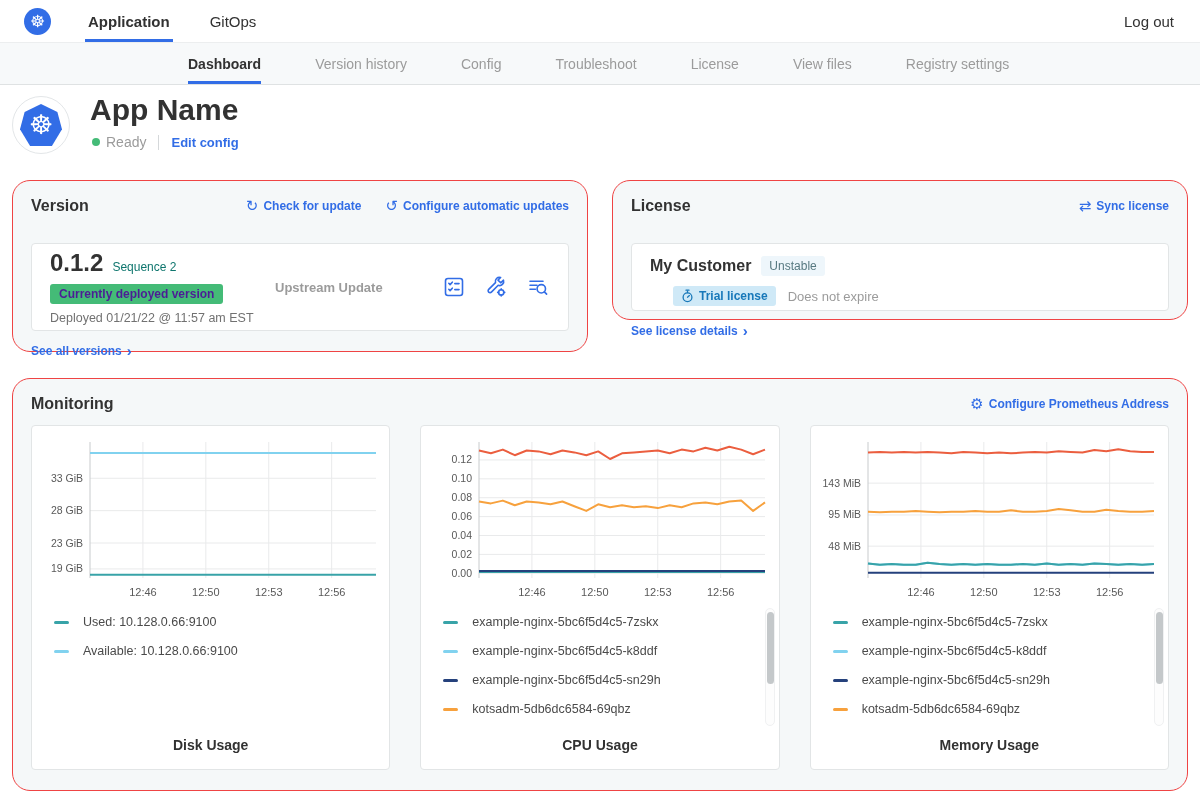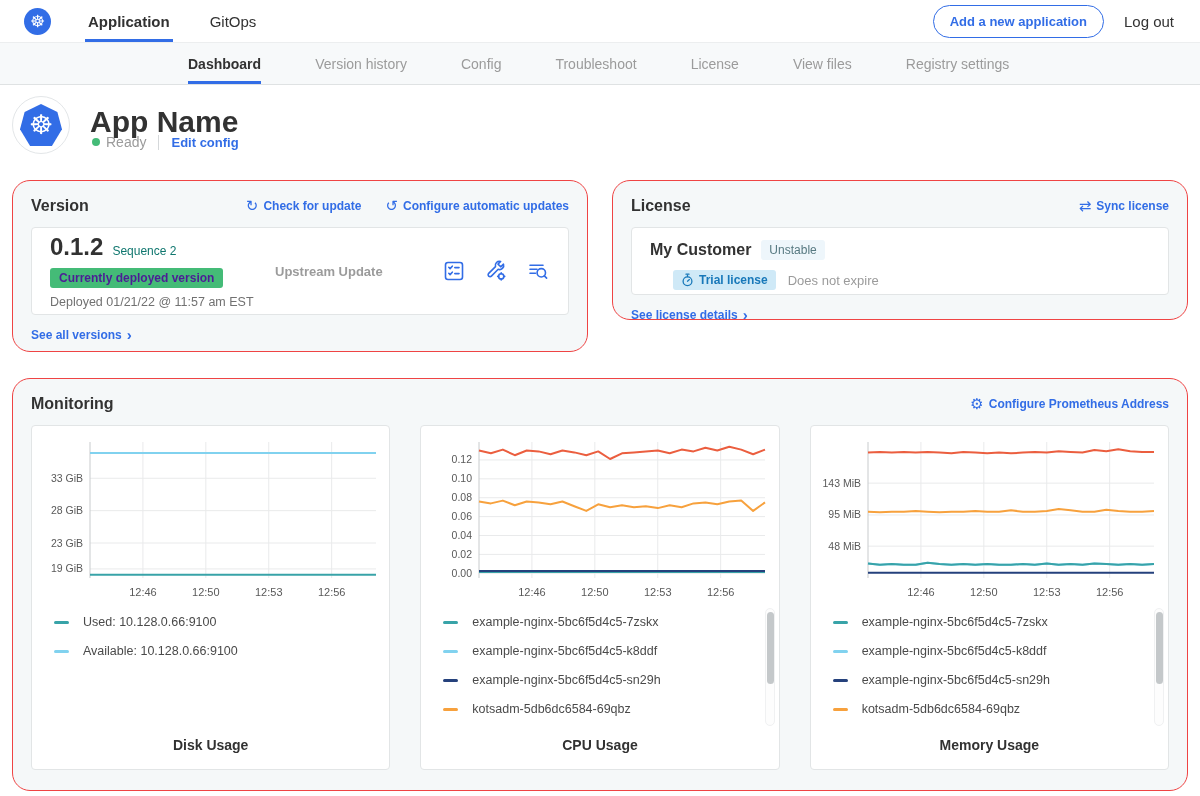--- a/index.html
+++ b/index.html
@@ -29,39 +29,39 @@
                  border-top:3px solid transparent; border-bottom:3px solid transparent; cursor:pointer; white-space:nowrap; }
   .subnav .tab.active { color:#323232; font-weight:bold; border-bottom-color:#326de6; }
 
   
   .app-header { position:absolute; left:0; top:85px; width:1200px; height:95px; background:#fff; }
   .app-icon { position:absolute; left:12px; top:11px; width:58px; height:58px; border-radius:50%;
               background:#fff; border:1px solid #e3e6e8; display:flex; align-items:center; justify-content:center; }
   .heptagon { width:42px; height:42px; background:#326de6; display:flex; align-items:center; justify-content:center;
               clip-path: polygon(50% 0%, 89% 19%, 100% 60%, 76% 100%, 24% 100%, 0% 60%, 11% 19%); }
   .heptagon span { color:#fff; font-size:27px; line-height:1; }
-  .app-name { position:absolute; left:90px; top:20px; font-size:30px; font-weight:bold; color:#323232; }
+  .app-name { position:absolute; left:90px; top:8px; font-size:30px; font-weight:bold; color:#323232; }
   .app-status { position:absolute; left:92px; top:49px; display:flex; align-items:center; font-size:14px; }
   .dot { width:8px; height:8px; border-radius:50%; background:#44bb77; margin-right:6px; }
   .status-text { color:#9b9b9b; }
   .vdiv { width:1px; height:15px; background:#d5d8da; margin:0 12px; }
   .link { color:#326de6; font-weight:bold; cursor:pointer; text-decoration:none; }
   .edit-config { font-size:13px; }
 
   
   .card { position:absolute; background:#f5f8f9; border:1px solid #ef4444; border-radius:18px; padding:16px 18px; }
   .card-version { left:12px; top:180px; width:576px; height:172px; }
   .card-license { left:612px; top:180px; width:576px; height:140px; }
   .card-monitoring { left:12px; top:378px; width:1176px; height:413px; }
   .card-head { display:flex; align-items:center; }
   .card-title { font-size:16px; font-weight:bold; color:#323232; }
   .head-links { margin-left:auto; display:flex; align-items:center; gap:24px; }
   .head-link { font-size:12px; display:flex; align-items:center; }
   .head-link .gl { font-size:15px; font-weight:normal; margin-right:5px; }
-  .inner { margin-top:12px; background:#fff; border:1px solid #e2e5e6; border-radius:4px; padding:12px 18px; }
+  .inner { margin-top:28px; background:#fff; border:1px solid #e2e5e6; border-radius:4px; padding:12px 18px; }
 
   .version-inner { height:88px; display:flex; align-items:center; }
   .v-left { width:225px; }
   .v-numrow { display:flex; align-items:baseline; }
   .v-number { font-size:24px; font-weight:bold; color:#323232; }
   .v-seq { font-size:12px; color:#0f766e; margin-left:9px; }
   .badge-green { display:inline-block; margin-top:7px; background:#44bb77; color:#4c1d95; font-size:12px;
                  font-weight:bold; padding:3px 9px; border-radius:3px; }
   .v-deployed { margin-top:7px; font-size:12.5px; color:#717171; }
   .v-upstream { font-size:13px; font-weight:bold; color:#9b9b9b; }
@@ -99,21 +99,20 @@
 
 <div id="app">
 
   <header class="topnav">
     <div class="brand">
       <div class="k8s-logo">☸</div>
     </div>
     <div class="tab active">Application</div>
     <div class="tab">GitOps</div>
     <div class="topnav-right">
-      <button class="add-app-btn">Add a new application</button>
       <div class="logout">Log out</div>
     </div>
   </header>
 
   <nav class="subnav">
     <div class="tab active">Dashboard</div>
     <div class="tab">Version history</div>
     <div class="tab">Config</div>
     <div class="tab">Troubleshoot</div>
     <div class="tab">License</div>

